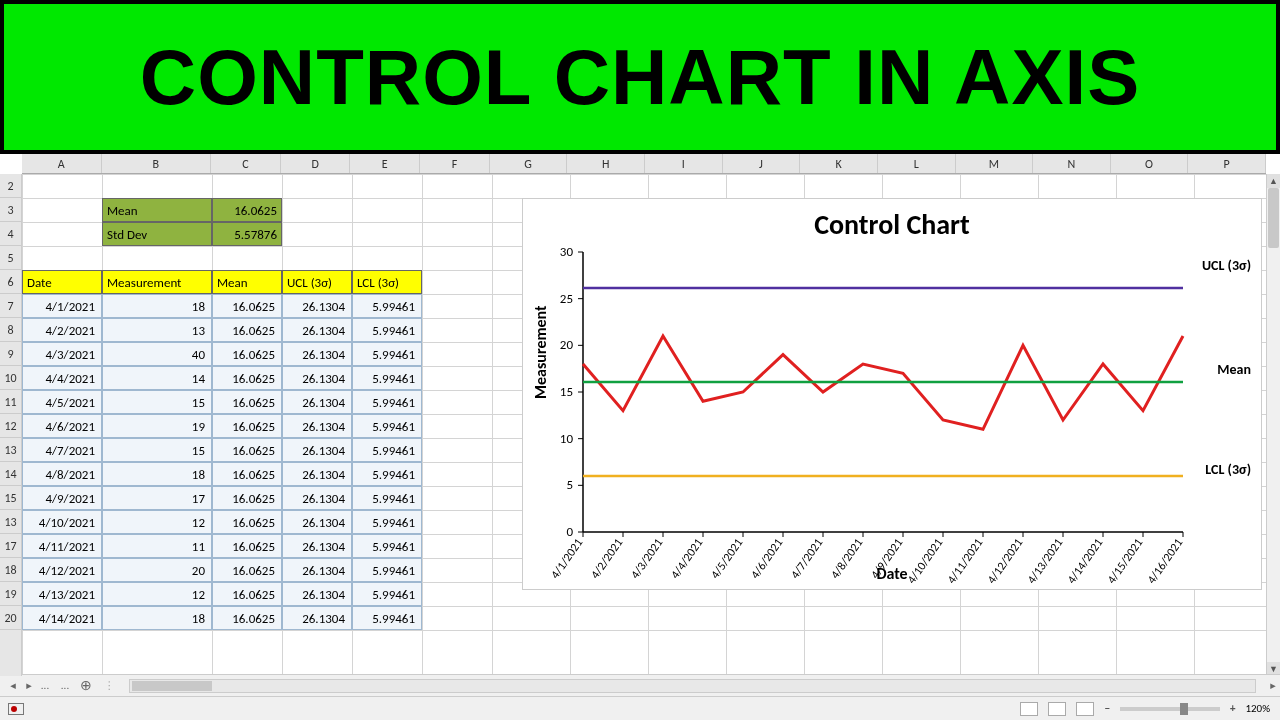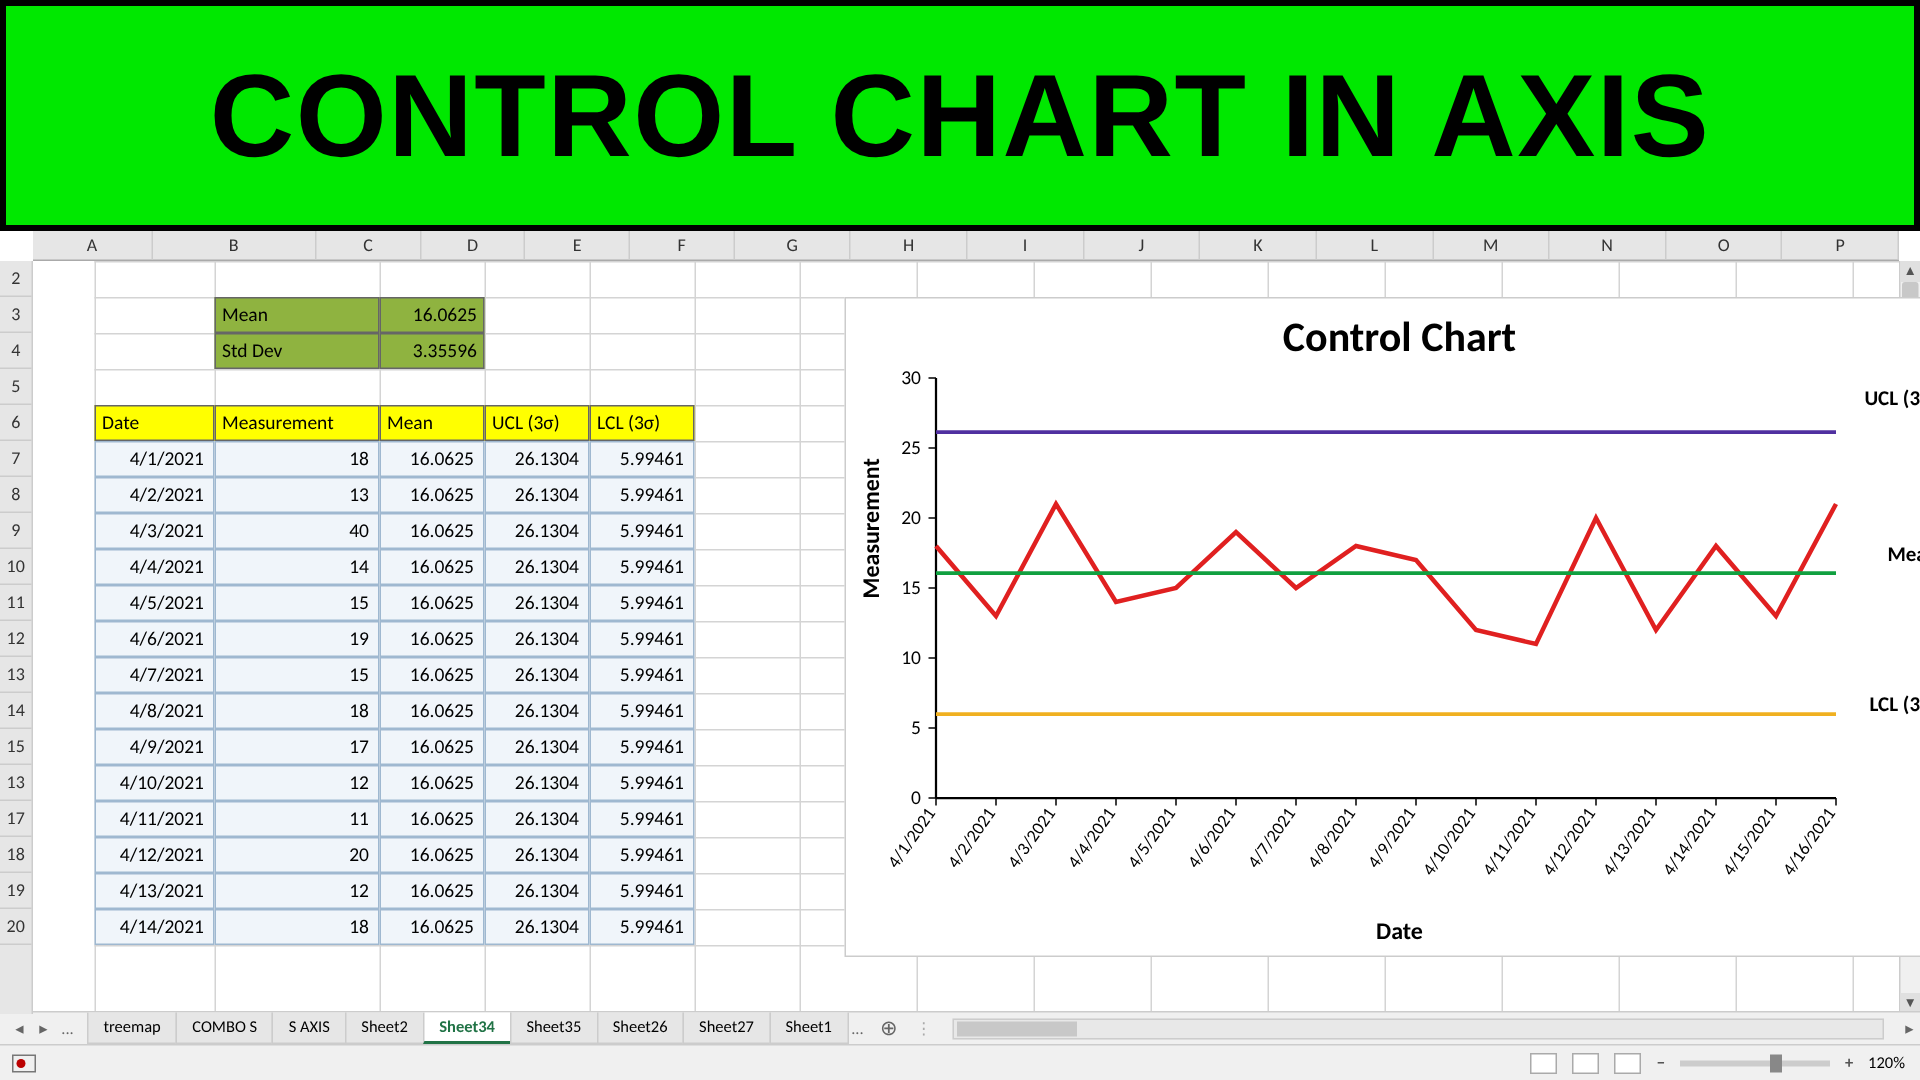--- a/index.html
+++ b/index.html
@@ -4,30 +4,30 @@
 <style>
 * { box-sizing: border-box; margin: 0; padding: 0; }
 body { font-family: Calibri, Arial, sans-serif; background: #fff; width: 1280px; height: 720px; overflow: hidden; position: relative; }
 .banner { background: #00e800; border: 4px solid #000; height: 154px; display: flex; align-items: center; justify-content: center; }
 .banner-title { font-size: 78px; font-weight: 900; letter-spacing: 1px; font-family: Arial, sans-serif; }
 .spreadsheet-area { position: relative; height: 522px; display: flex; }
 .col-headers { position: absolute; top: 0; left: 22px; right: 14px; height: 20px; display: flex; background: #e6e6e6; border-bottom: 1px solid #aaa; z-index: 2; }
 .col-header { border-right: 1px solid #ccc; text-align: center; font-size: 12px; line-height: 20px; color: #333; cursor: pointer; }
 .row-header-col { width: 22px; background: #e6e6e6; border-right: 1px solid #ccc; position: absolute; top: 20px; bottom: 0; left: 0; z-index: 2; }
 .row-header { height: 24px; border-bottom: 1px solid #ccc; font-size: 12px; text-align: center; line-height: 24px; color: #333; cursor: pointer; }
-.grid-body { position: absolute; left: 22px; top: 20px; right: 14px; bottom: 0; margin-left: 41px; }
+.grid-body { position: absolute; left: 22px; top: 20px; right: 14px; bottom: 0; }
 .grid-lines { position: absolute; inset: 0; }
 .gl-v { position: absolute; top: 0; bottom: 0; width: 1px; background: #d4d4d4; }
 .gl-h { position: absolute; left: 0; right: 0; height: 1px; background: #d4d4d4; }
 .stats-box { position: absolute; z-index: 3; }
 .stats-cell { position: absolute; border: 1px solid #666; background: #8fb340; font-size: 13px; padding: 2px 4px; display: flex; align-items: center; height: 24px; }
 .stats-val { justify-content: flex-end; }
 .th-cell { position: absolute; background: #ffff00; border: 1px solid #666; font-size: 13px; padding: 2px 4px; display: flex; align-items: center; height: 24px; font-weight: 400; }
 .td-cell { position: absolute; border: 1px solid #9fb8d0; background: #f0f5fa; font-size: 13px; padding: 2px 6px; display: flex; align-items: center; height: 24px; justify-content: flex-end; }
-.chart-container { position: absolute; left: 500px; top: 24px; width: 740px; height: 440px; background: #fff; z-index: 4; border: 1px solid #ccc; }
+.chart-container { position: absolute; left: 500px; top: 24px; width: 740px; height: 392px; background: #fff; z-index: 4; border: 1px solid #ccc; }
 .chart-title { text-align: center; font-size: 28px; font-weight: bold; margin-top: 8px; }
 .chart-svg { display: block; }
 .chart-ylabel { position: absolute; left: 8px; top: 200px; transform: rotate(-90deg); transform-origin: left top; font-size: 16px; font-weight: bold; }
 .chart-xlabel { position: absolute; bottom: 6px; left: 0; right: 0; text-align: center; font-size: 16px; font-weight: bold; }
 .chart-series-label { position: absolute; font-size: 14px; font-weight: bold; }
 .vscroll { position: absolute; right: 0; top: 20px; bottom: 0; width: 14px; background: #f0f0f0; border-left: 1px solid #ccc; }
 .vscroll-thumb { position: absolute; left: 1px; right: 1px; top: 14px; height: 60px; background: #c8c8c8; border-radius: 2px; }
 .vscroll-btn { position: absolute; left: 0; right: 0; height: 14px; background: #e0e0e0; text-align: center; font-size: 9px; line-height: 14px; color: #555; }
 .tab-bar { position: absolute; bottom: 24px; left: 0; right: 0; height: 22px; background: #f0f0f0; display: flex; align-items: center; border-top: 1px solid #ccc; font-size: 11px; }
 .tab-nav { display: flex; gap: 2px; padding: 0 6px; }
@@ -130,21 +130,21 @@
         <div class="gl-h" style="top: 360px;"></div>
         <div class="gl-h" style="top: 384px;"></div>
         <div class="gl-h" style="top: 408px;"></div>
         <div class="gl-h" style="top: 432px;"></div>
         <div class="gl-h" style="top: 456px;"></div>
       </div>
     <div class="stats-box" id="stats-box">
         <div class="stats-cell" style="top: 24px; left: 80px; width: 110px;">Mean</div>
         <div class="stats-cell stats-val" style="top: 24px; left: 190px; width: 70px;">16.0625</div>
         <div class="stats-cell" style="top: 48px; left: 80px; width: 110px;">Std Dev</div>
-        <div class="stats-cell stats-val" style="top: 48px; left: 190px; width: 70px;">3.35596</div>
+        <div class="stats-cell stats-val" style="top: 48px; left: 190px; width: 70px;">5.57876</div>
       </div>
     <div id="table-headers">
         <div class="th-cell" style="top: 96px; left: 0px; width: 80px;">Date</div>
         <div class="th-cell" style="top: 96px; left: 80px; width: 110px;">Measurement</div>
         <div class="th-cell" style="top: 96px; left: 190px; width: 70px;">Mean</div>
         <div class="th-cell" style="top: 96px; left: 260px; width: 70px;">UCL (3σ)</div>
         <div class="th-cell" style="top: 96px; left: 330px; width: 70px;">LCL (3σ)</div>
       </div>
     <div id="table-rows">
         <div class="td-cell" style="top: 120px; left: 0px; width: 80px;">4/1/2021</div>
@@ -287,31 +287,20 @@
     <div class="vscroll-btn" style="bottom:0">▼</div>
   </div>
 </div>
 
 <div class="tab-bar">
   <div class="tab-nav">
     <span class="tab-nav-btn">◂</span>
     <span class="tab-nav-btn">▸</span>
     <span class="tab-nav-btn">...</span>
   </div>
-  <div id="tabs" style="display:flex">
-      <div class="tab">treemap</div>
-      <div class="tab">COMBO S</div>
-      <div class="tab">S AXIS</div>
-      <div class="tab">Sheet2</div>
-      <div class="tab active">Sheet34</div>
-      <div class="tab">Sheet35</div>
-      <div class="tab">Sheet26</div>
-      <div class="tab">Sheet27</div>
-      <div class="tab">Sheet1</div>
-    </div>
   <span class="tab-nav-btn">...</span>
   <span class="tab-add">⊕</span>
   <span style="color:#aaa;padding:0 4px">⋮</span>
   <div class="tab-hscroll">
     <div class="tab-hscroll-thumb"></div>
   </div>
   <span class="tab-nav-btn">▸</span>
 </div>
 
 <div class="status-bar">

